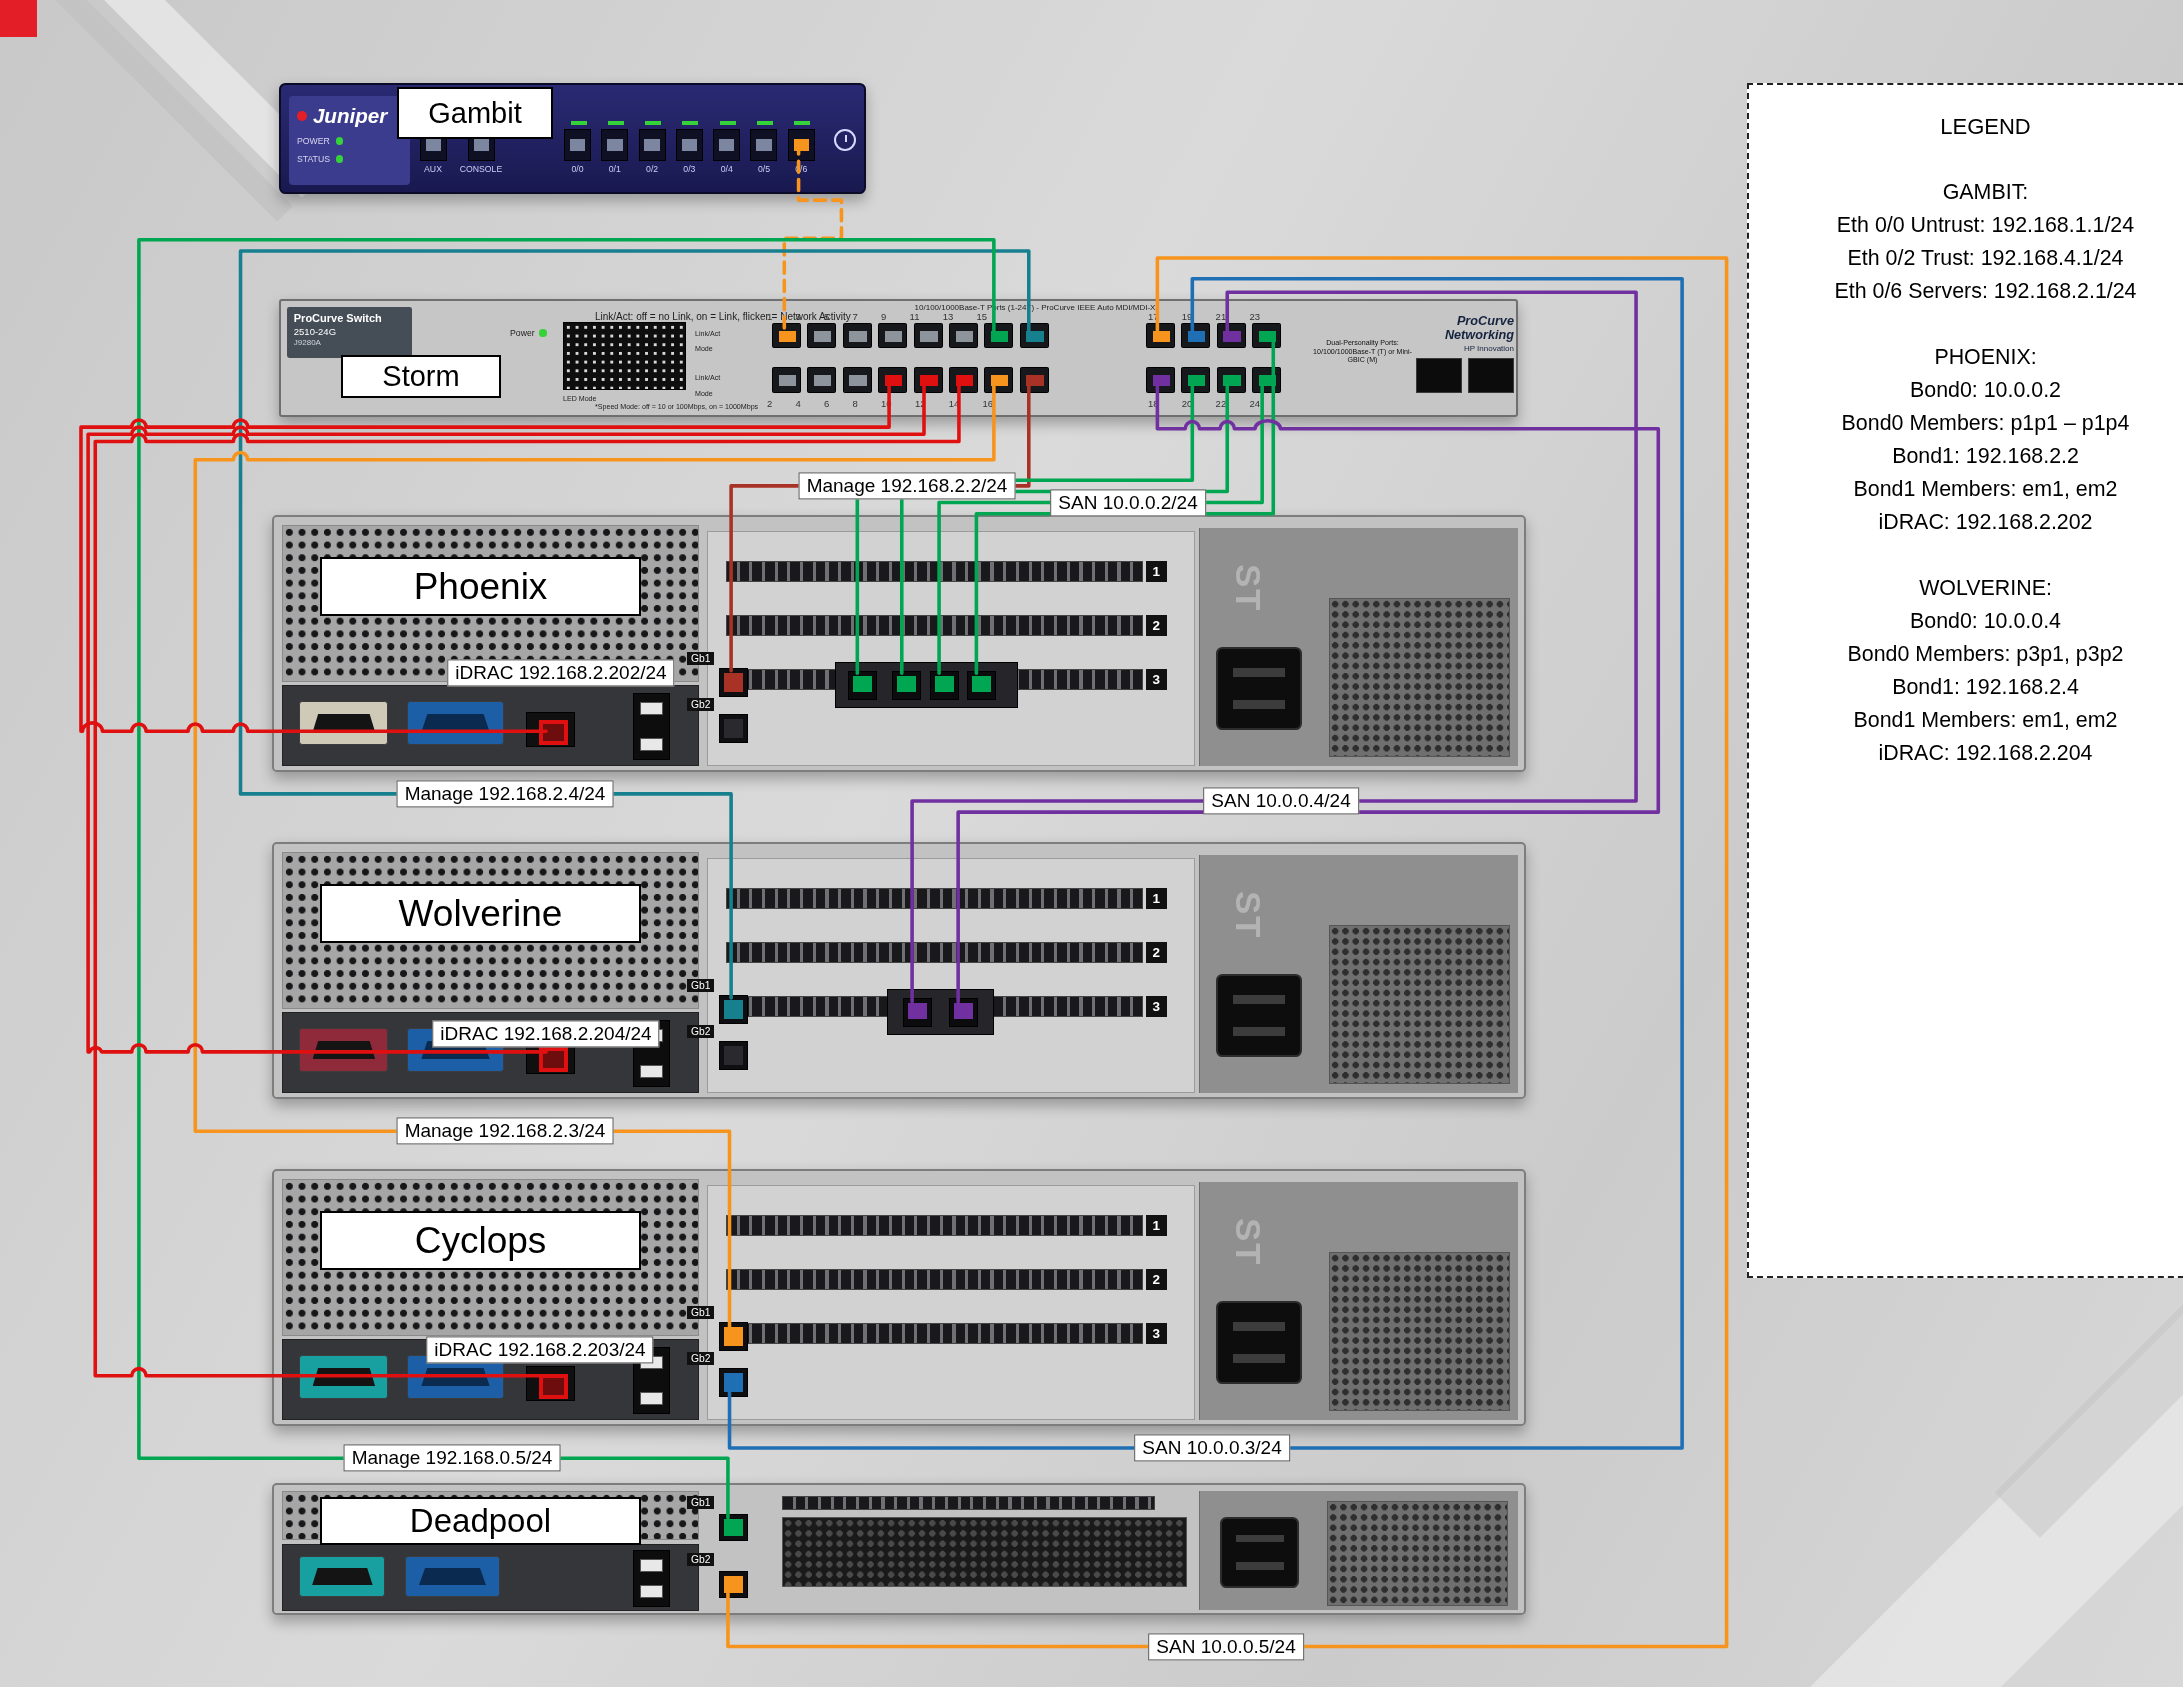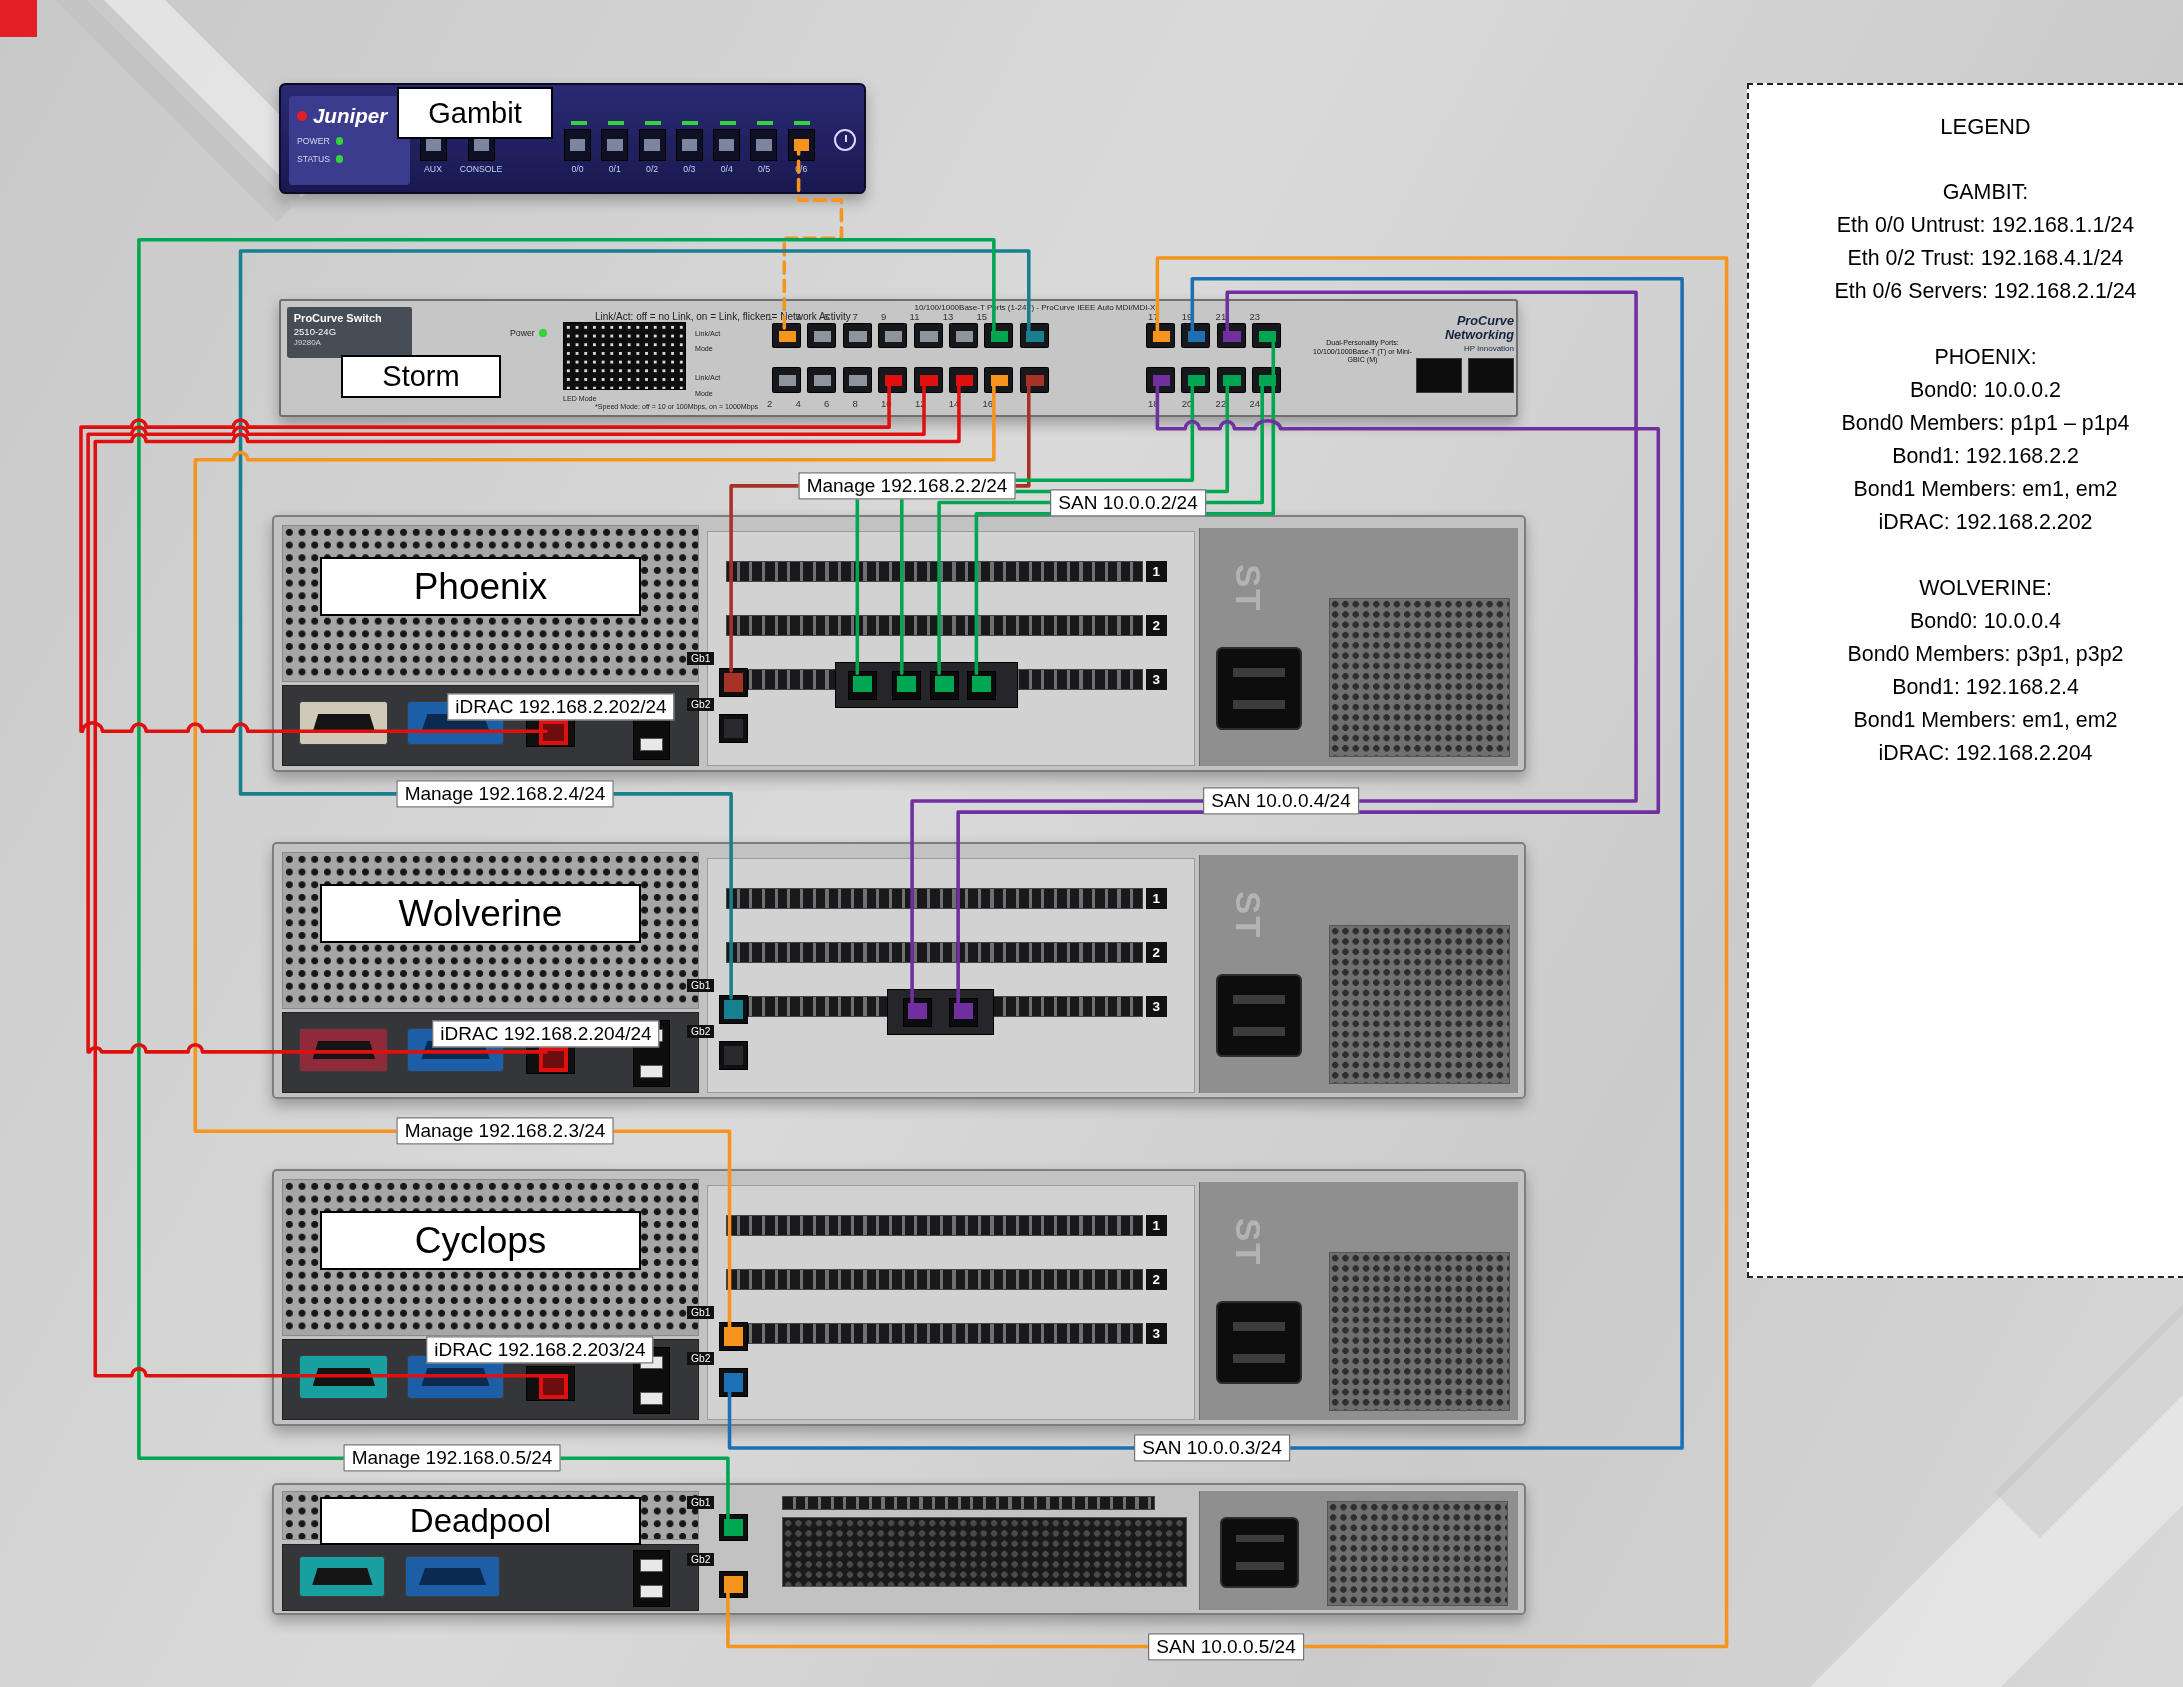--- a/index.html
+++ b/index.html
@@ -405,21 +405,21 @@
     </div>
   <div class="plate" style="left:320px;top:1211px;width:321px;height:59px;font-size:37px">
       <span>Cyclops</span>
     </div>
   <div class="plate" style="left:320px;top:1497px;width:321px;height:48px;font-size:33px">
       <span>Deadpool</span>
     </div>
 
   <div class="cl" style="left:907px;top:486px">Manage 192.168.2.2/24</div>
   <div class="cl" style="left:1128px;top:503px">SAN 10.0.0.2/24</div>
-  <div class="cl" style="left:561px;top:707px">iDRAC 192.168.2.202/24</div>
+  <div class="cl" style="left:561px;top:673px">iDRAC 192.168.2.202/24</div>
   <div class="cl" style="left:505px;top:794px">Manage 192.168.2.4/24</div>
   <div class="cl" style="left:1281px;top:801px">SAN 10.0.0.4/24</div>
   <div class="cl" style="left:546px;top:1034px">iDRAC 192.168.2.204/24</div>
   <div class="cl" style="left:505px;top:1131px">Manage 192.168.2.3/24</div>
   <div class="cl" style="left:540px;top:1350px">iDRAC 192.168.2.203/24</div>
   <div class="cl" style="left:1212px;top:1448px">SAN 10.0.0.3/24</div>
   <div class="cl" style="left:452px;top:1458px">Manage 192.168.0.5/24</div>
   <div class="cl" style="left:1226px;top:1647px">SAN 10.0.0.5/24</div>
 
   <div class="legend">

